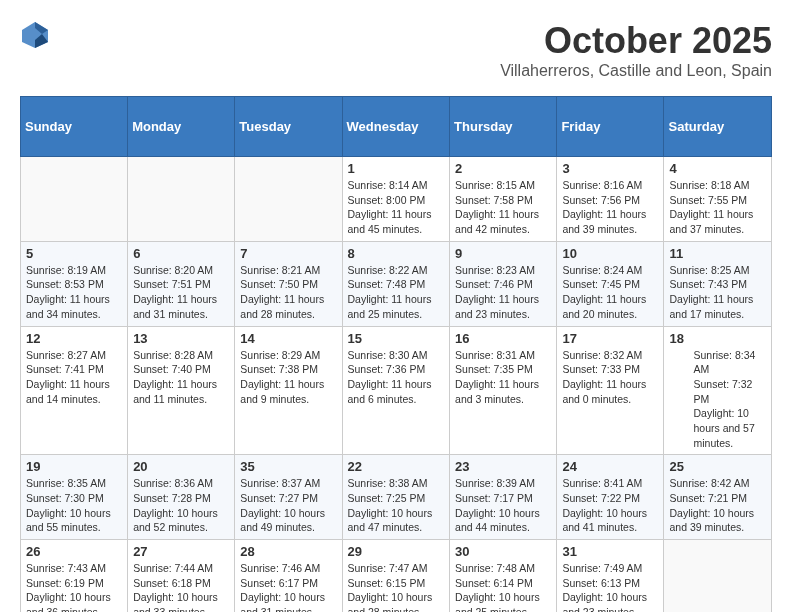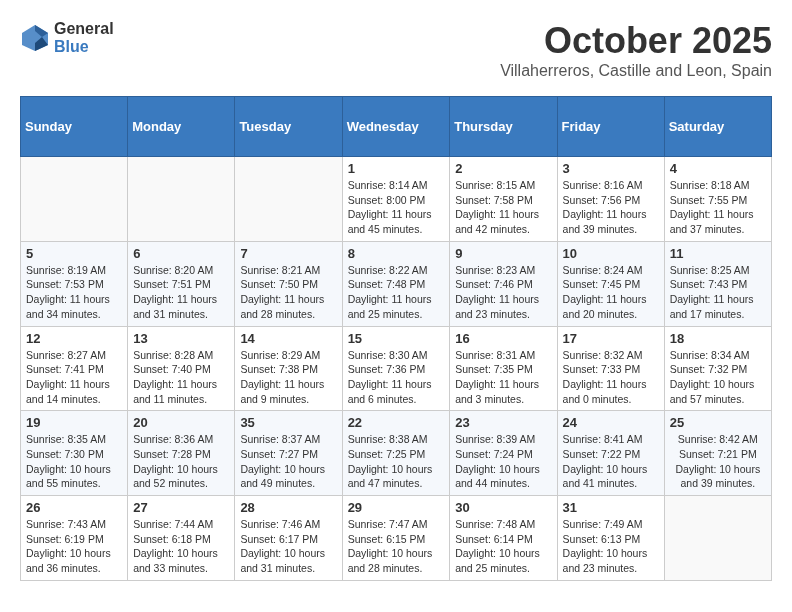--- a/index.html
+++ b/index.html
@@ -96,24 +96,20 @@
 </head>
 <body>
 
 <div class="header">
   <div class="logo">
     <svg class="logo-icon" viewBox="0 0 30 30">
       <polygon points="15,2 28,10 28,22 15,28 2,22 2,10" fill="#3a7abf" opacity="0.85"></polygon>
       <polygon points="15,2 28,10 22,14 15,8" fill="#2d6099"></polygon>
       <polygon points="22,14 28,22 15,28 15,20" fill="#1e4a7a"></polygon>
     </svg>
-    <div class="logo-text">
-      <span class="logo-general">General</span>
-      <span class="logo-blue">Blue</span>
-    </div>
   </div>
   <div class="title-block">
     <div class="month-title">October 2025</div>
     <div class="location">Villaherreros, Castille and Leon, Spain</div>
   </div>
 </div>
 
 <table class="calendar">
   <thead>
     <tr>
@@ -154,21 +150,21 @@
           <span class="day-num">4</span>
           <div class="day-info" style="white-space: pre-line;">Sunrise: 8:18 AM
 Sunset: 7:55 PM
 Daylight: 11 hours and 37 minutes.</div>
         </td>
       </tr>
       <tr>
         <td>
           <span class="day-num">5</span>
           <div class="day-info" style="white-space: pre-line;">Sunrise: 8:19 AM
-Sunset: 7:53 PM
+Sunset: 8:53 PM
 Daylight: 11 hours and 34 minutes.</div>
         </td>
         <td>
           <span class="day-num">6</span>
           <div class="day-info" style="white-space: pre-line;">Sunrise: 8:20 AM
 Sunset: 7:51 PM
 Daylight: 11 hours and 31 minutes.</div>
         </td>
         <td>
           <span class="day-num">7</span>
@@ -233,21 +229,21 @@
 Daylight: 11 hours and 3 minutes.</div>
         </td>
         <td>
           <span class="day-num">17</span>
           <div class="day-info" style="white-space: pre-line;">Sunrise: 8:32 AM
 Sunset: 7:33 PM
 Daylight: 11 hours and 0 minutes.</div>
         </td>
         <td>
           <span class="day-num">18</span>
-          <div class="day-info" style="white-space: pre-line;">Sunrise: 8:34 AM
+          <div class="day-info" style="white-space: pre-line; margin-left: 24px;">Sunrise: 8:34 AM
 Sunset: 7:32 PM
 Daylight: 10 hours and 57 minutes.</div>
         </td>
       </tr>
       <tr>
         <td>
           <span class="day-num">19</span>
           <div class="day-info" style="white-space: pre-line;">Sunrise: 8:35 AM
 Sunset: 7:30 PM
 Daylight: 10 hours and 55 minutes.</div>
@@ -266,32 +262,32 @@
         </td>
         <td>
           <span class="day-num">22</span>
           <div class="day-info" style="white-space: pre-line;">Sunrise: 8:38 AM
 Sunset: 7:25 PM
 Daylight: 10 hours and 47 minutes.</div>
         </td>
         <td>
           <span class="day-num">23</span>
           <div class="day-info" style="white-space: pre-line;">Sunrise: 8:39 AM
-Sunset: 7:24 PM
+Sunset: 7:17 PM
 Daylight: 10 hours and 44 minutes.</div>
         </td>
         <td>
           <span class="day-num">24</span>
           <div class="day-info" style="white-space: pre-line;">Sunrise: 8:41 AM
 Sunset: 7:22 PM
 Daylight: 10 hours and 41 minutes.</div>
         </td>
         <td>
           <span class="day-num">25</span>
-          <div class="day-info" style="white-space: pre-line; text-align: center;">Sunrise: 8:42 AM
+          <div class="day-info" style="white-space: pre-line;">Sunrise: 8:42 AM
 Sunset: 7:21 PM
 Daylight: 10 hours and 39 minutes.</div>
         </td>
       </tr>
       <tr>
         <td>
           <span class="day-num">26</span>
           <div class="day-info" style="white-space: pre-line;">Sunrise: 7:43 AM
 Sunset: 6:19 PM
 Daylight: 10 hours and 36 minutes.</div>

